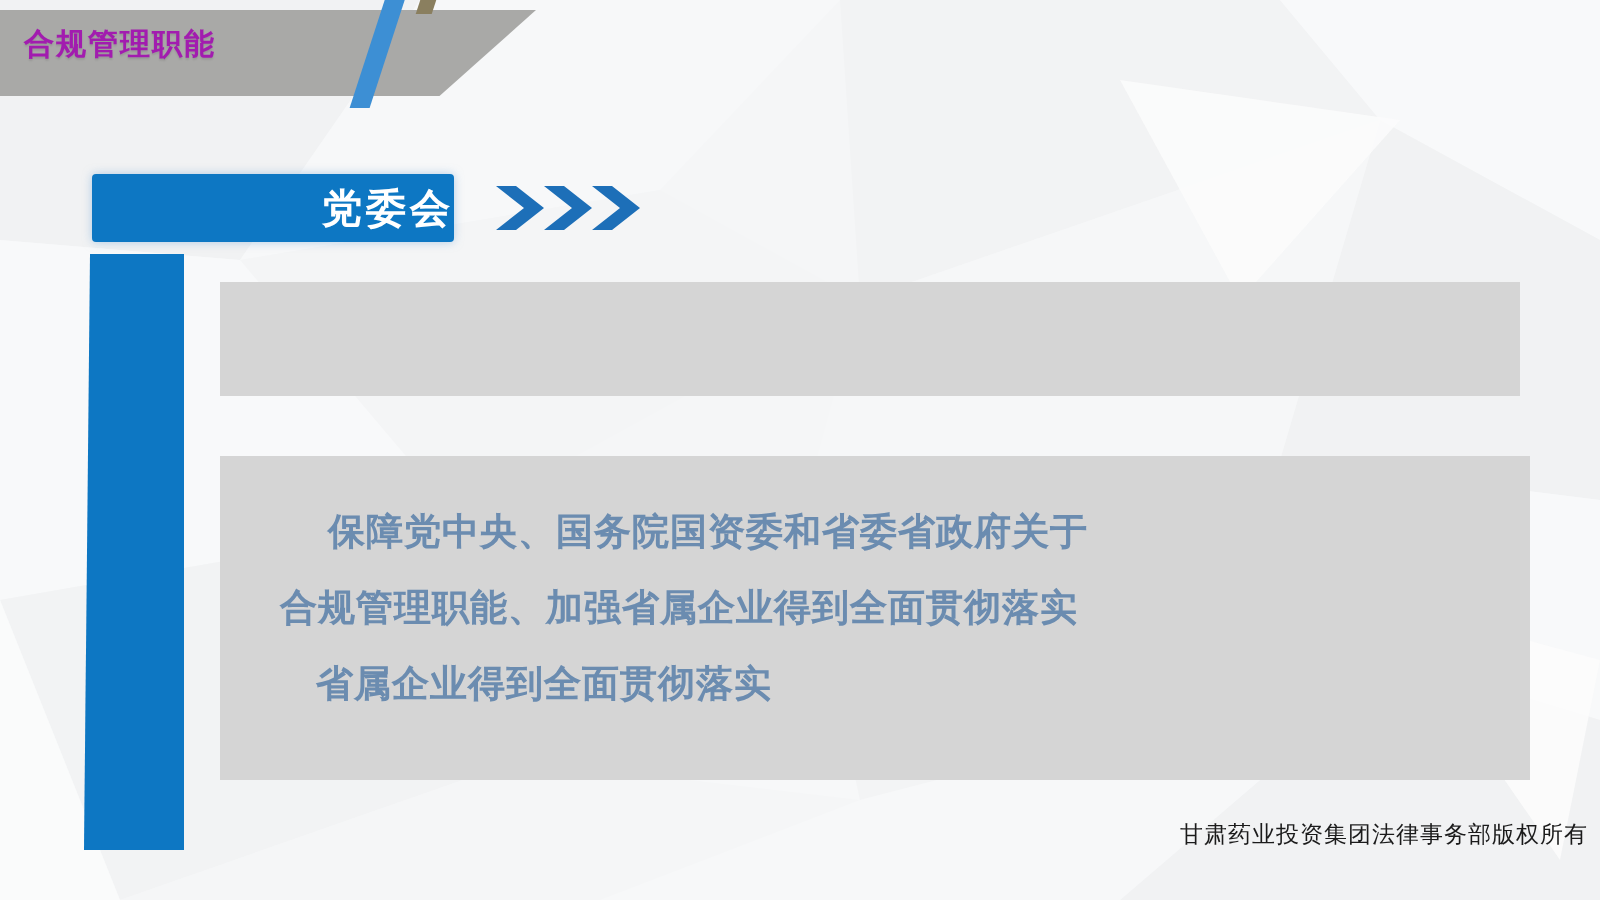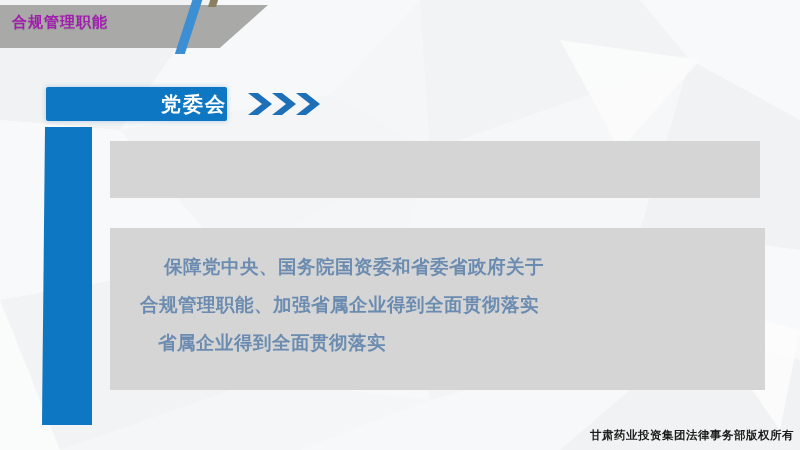--- a/index.html
+++ b/index.html
@@ -180,24 +180,24 @@
   }
   .line-1 { padding-left: 24px; }
   .line-2 { padding-left: 0px; }
   .line-3 { padding-left: 18px; }
   .u { text-underline-offset: 3px; }
 
   
   .footer {
     position: absolute;
     right: 6px;
-    bottom: 7px;
+    bottom: 25px;
     font-family: "DejaVu Sans", "Liberation Sans", sans-serif;
     font-size: 11.5px;
-    font-weight: bold;
+    font-weight: normal;
     color: #1b1b1b;
     letter-spacing: 0.5px;
     white-space: nowrap;
     z-index: 7;
   }
 </style>
 </head>
 <body>
 
 <div id="slide">

